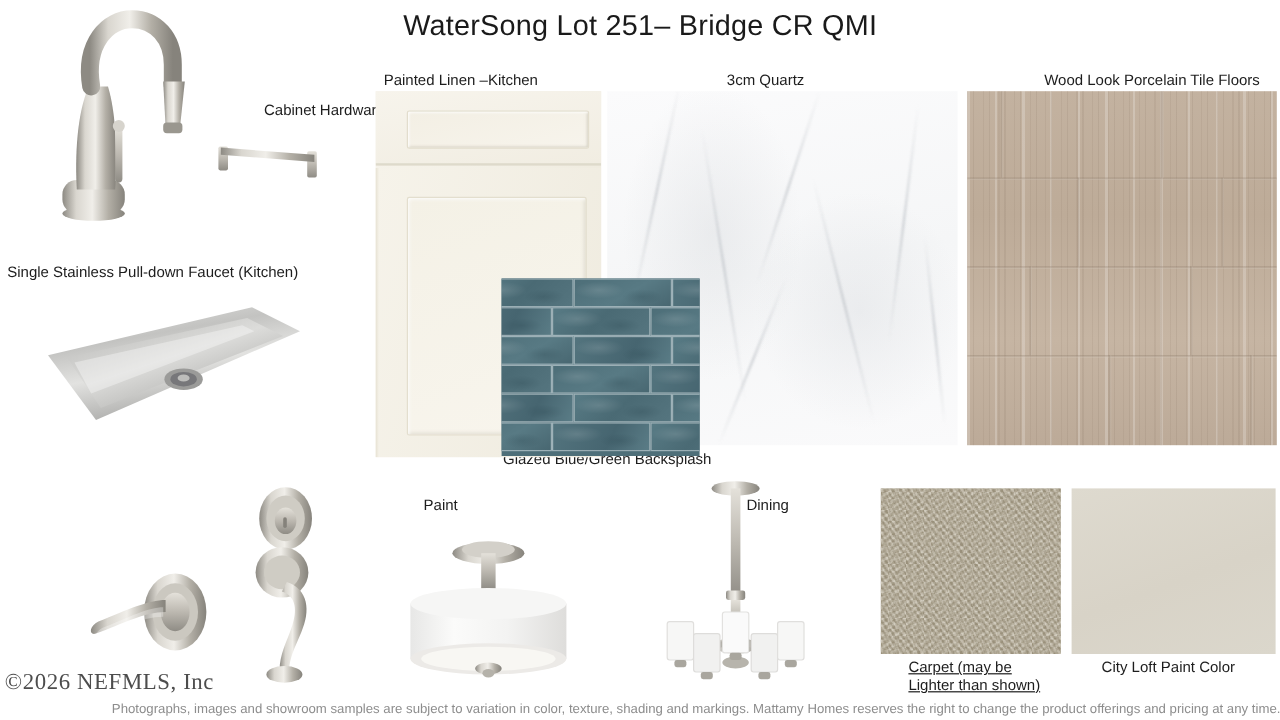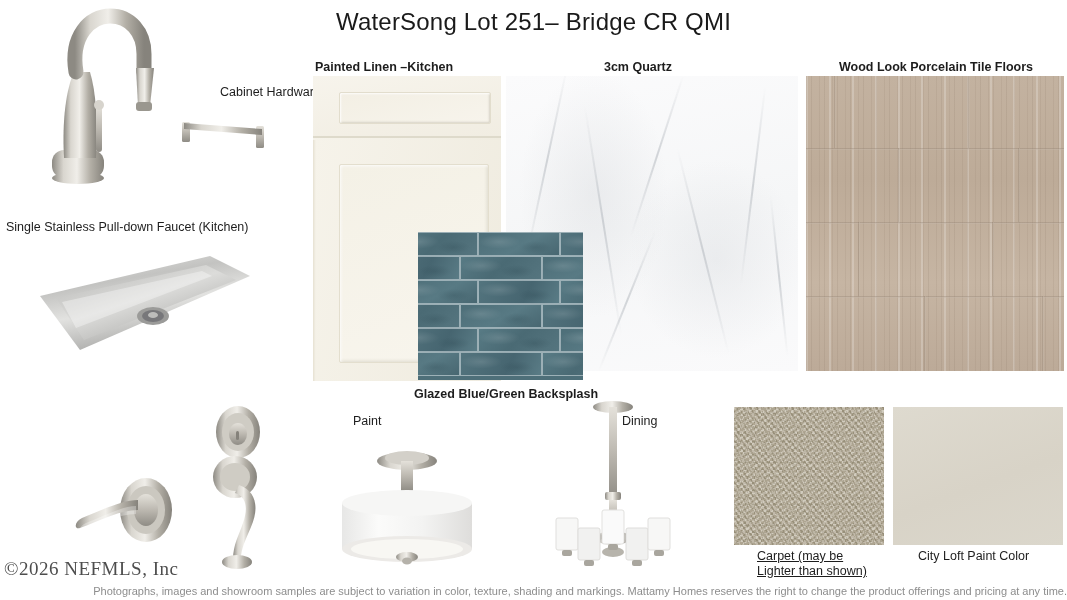--- a/index.html
+++ b/index.html
@@ -28,21 +28,21 @@
     letter-spacing: .2px;
     white-space: nowrap;
   }
   .lbl {
     position: absolute;
     font-size: 12.5px;
     color: #1d1d1d;
     white-space: nowrap;
     line-height: 15px;
   }
-  .lbl.ctr { text-align: center; transform: translateX(-50%); font-weight: bold; }
+  .lbl.ctr { text-align: center; transform: translateX(-50%); }
   .lbl.two { white-space: normal; width: 130px; text-decoration: underline; }
 
   .footer {
     position: absolute;
     left: 6px; bottom: 3px;
     width: 1061px;
     font-size: 11px;
     color: #8d8d8d;
     white-space: nowrap;
     text-align: right;
@@ -195,26 +195,26 @@
 </style>
 </head>
 <body>
 
 <div id="board">
 
   <div class="title">WaterSong Lot 251– Bridge CR QMI</div>
 
   <div class="lbl ctr" style="left:384px; top:60px;">Painted Linen –Kitchen</div>
   <div class="lbl ctr" style="left:638px; top:60px;">3cm Quartz</div>
-  <div class="lbl ctr" style="left:936px; top:60px;text-align:right;">Wood Look Porcelain Tile Floors</div>
+  <div class="lbl ctr" style="left:960px; top:60px;text-align:right;">Wood Look Porcelain Tile Floors</div>
 
   <div class="lbl" style="left:176px; top:85px;margin-left:44px;">Cabinet Hardware</div>
   <div class="lbl" style="left:6px; top:220px;">Single Stainless Pull-down Faucet (Kitchen)</div>
 
-  <div class="lbl ctr" style="left:506px; top:387px;">Glazed Blue/Green Backsplash</div>
+  <div class="lbl ctr" style="left:506px; top:376px;">Glazed Blue/Green Backsplash</div>
   <div class="lbl" style="left:353px; top:414px;">Paint</div>
   <div class="lbl" style="left:622px; top:414px;">Dining</div>
   <div class="lbl two" style="left:757px; top:549px;">
     <span>Carpet (may be</span><br>
     <span>Lighter than shown)</span>
   </div>
   <div class="lbl" style="left:918px; top:549px;">City Loft Paint Color</div>
 
   <div class="swatch" id="cabinet-swatch">
     <div class="cab-drawer">

